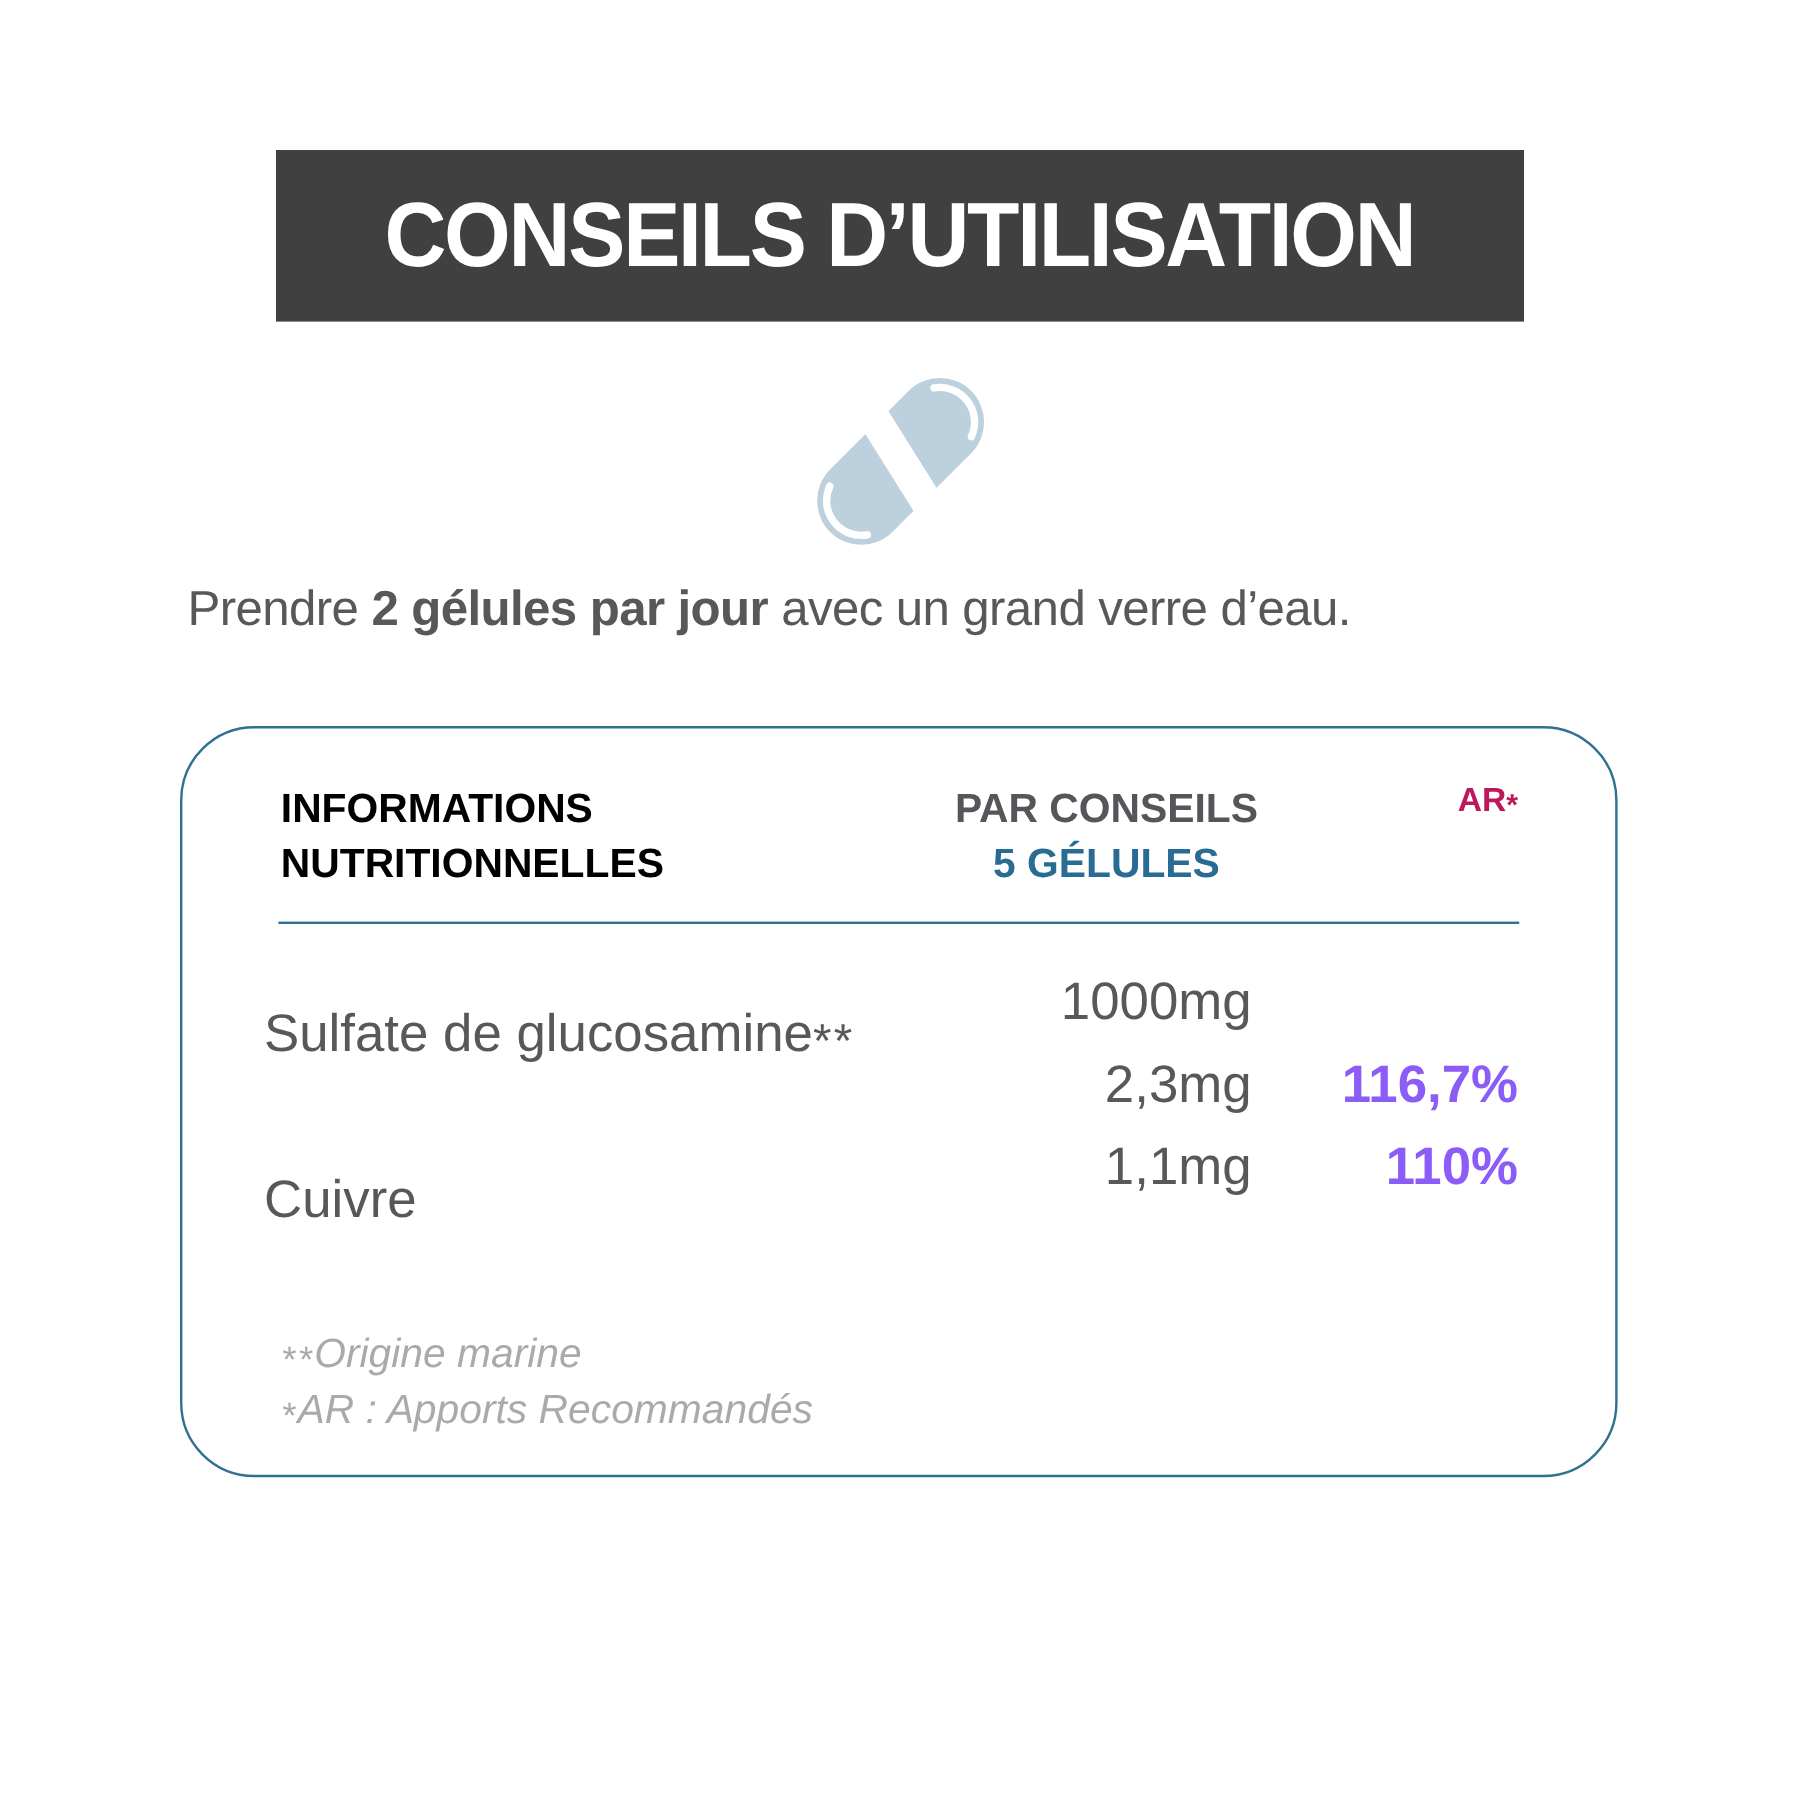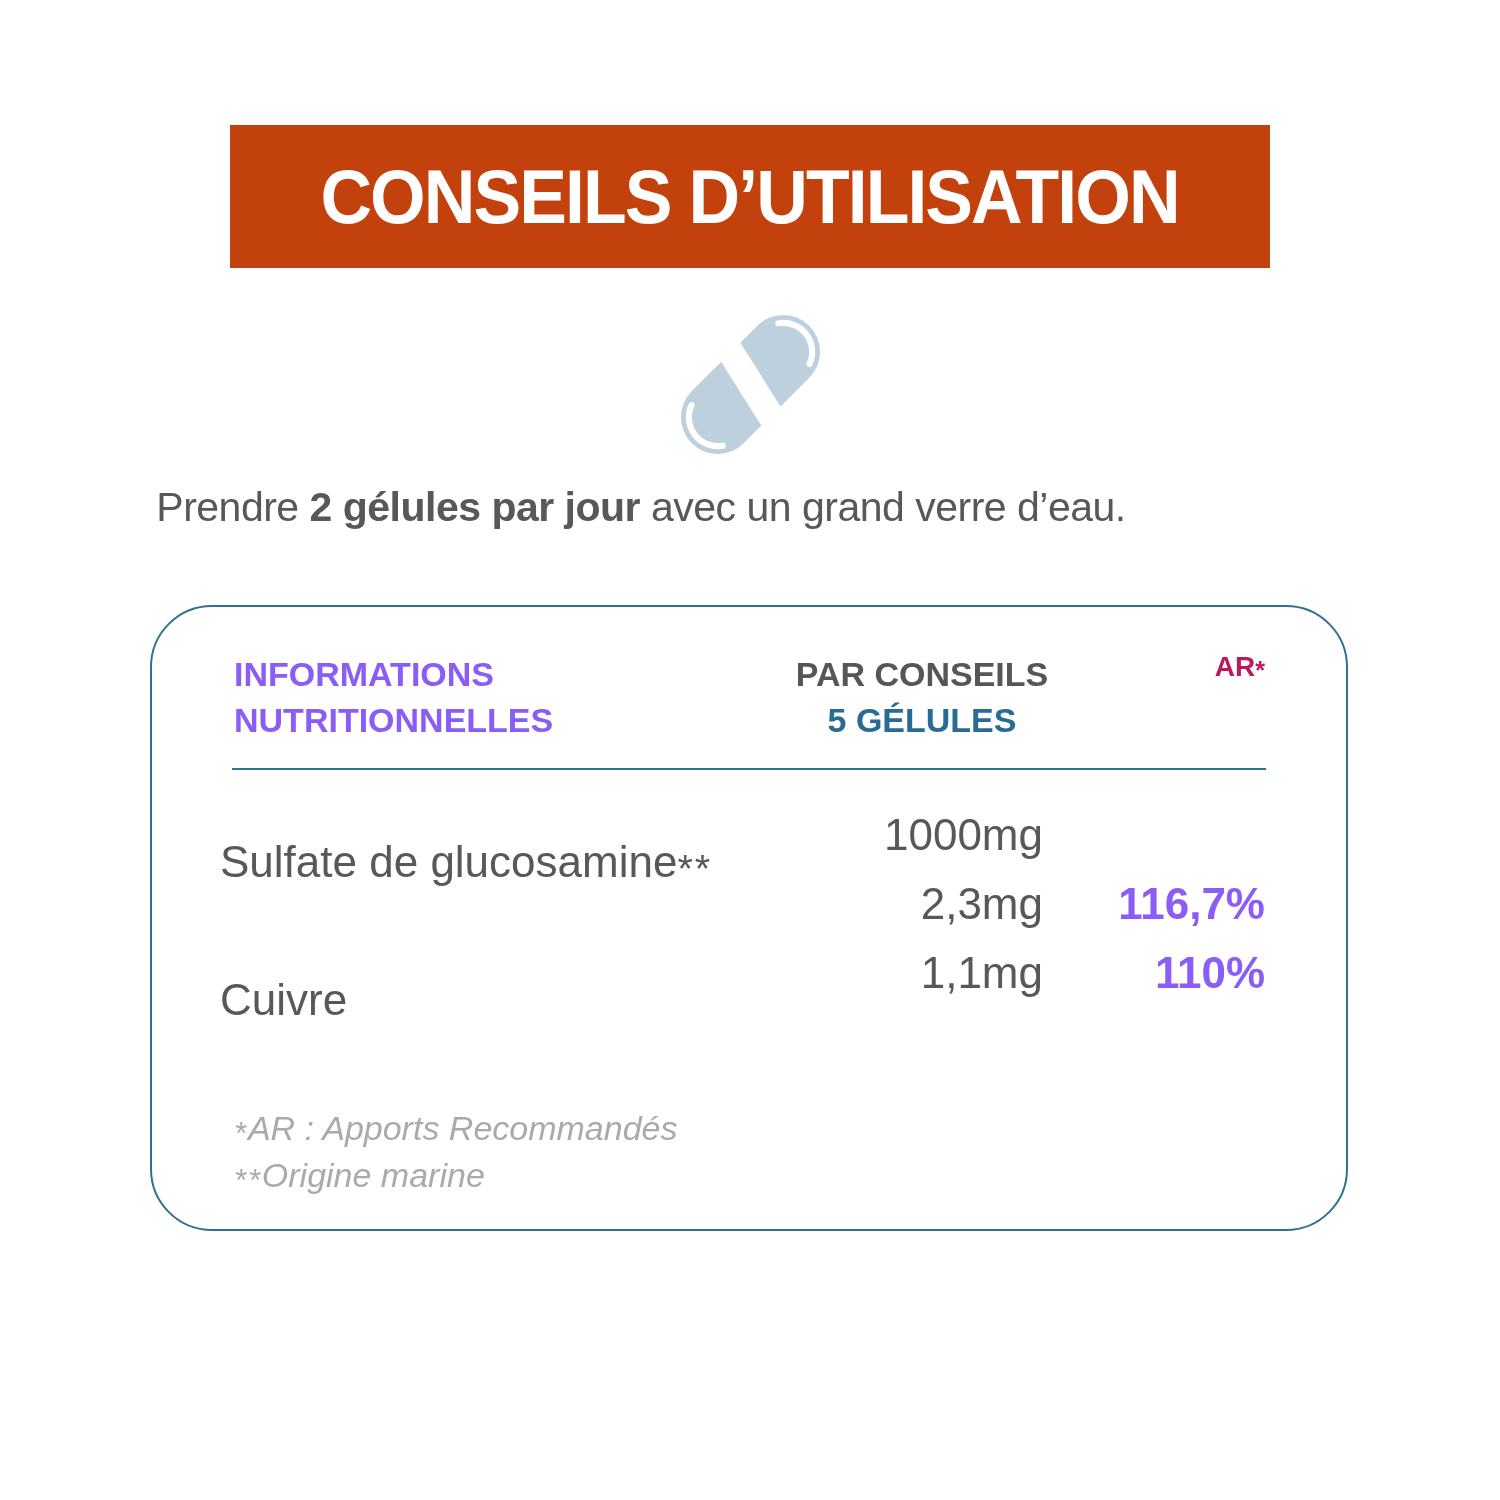--- a/index.html
+++ b/index.html
@@ -1,36 +1,36 @@
 <!DOCTYPE html>
 <html><head>
 <meta charset="utf-8">
 <style>
   html,body{margin:0;padding:0;background:#ffffff;}
   body{width:1500px;height:1500px;position:relative;font-family:"Liberation Sans",sans-serif;overflow:hidden;}
   .canvas{position:absolute;left:0;top:0;width:1500px;height:1500px;background:#ffffff;}
 
   
-  .banner{position:absolute;left:230px;top:125px;width:1040px;height:143px;background:#c2410c;
+  .banner{position:absolute;left:230px;top:125px;width:1040px;height:143px;background:#404040;
           display:flex;align-items:center;justify-content:center;}
   .banner-title{color:#ffffff;font-weight:bold;font-size:76px;letter-spacing:-2px;
                 transform:scaleX(.94);white-space:nowrap;}
 
   
   .capsule{position:absolute;left:663px;top:297px;}
 
   
   .instruction{position:absolute;left:0;top:484px;width:1282px;margin:0;text-align:center;
                font-size:41px;color:#57585a;letter-spacing:-0.5px;}
   .instruction b{font-weight:bold;}
 
   
   .info-box{position:absolute;left:150px;top:605px;width:1198px;height:626px;box-sizing:border-box;
             border:2px solid #2f7190;border-radius:62px;background:#ffffff;}
-  .thead-left{position:absolute;left:82px;top:44px;font-size:34px;font-weight:bold;color:#8b5cf6;line-height:46px;}
+  .thead-left{position:absolute;left:82px;top:44px;font-size:34px;font-weight:bold;color:#000000;line-height:46px;}
   .thead-mid{position:absolute;left:520px;top:44px;width:500px;text-align:center;font-size:34px;
              font-weight:bold;color:#545659;line-height:46px;}
   .thead-mid .gel{color:#286b93;}
   .thead-right{position:absolute;right:79px;top:44px;font-size:28px;font-weight:bold;color:#be185d;}
   .divider{position:absolute;left:80px;right:80px;top:161px;border-top:2px solid #2f7190;}
   .trows{position:absolute;left:0;right:0;top:193px;}
   .trow{position:relative;height:69px;font-size:44px;color:#57585a;}
   .trow .lbl{position:absolute;left:68px;top:50%;transform:translateY(-50%);white-space:nowrap;margin-top:27px;}
   .trow .amt{position:absolute;right:303px;top:50%;transform:translateY(-50%);}
   .trow .arv{position:absolute;right:81px;top:50%;transform:translateY(-50%);font-weight:bold;color:#8b5cf6;}
@@ -85,18 +85,18 @@
         <span class="arv">116,7%</span>
       </div>
       <div class="trow">
         <span class="lbl"><span>Cuivre</span><span class="ast"></span></span>
         <span class="amt">1,1mg</span>
         <span class="arv">110%</span>
       </div>
     </div>
 
     <div class="footnotes">
+      <div class="fline"><span class="ast">**</span><span>Origine marine</span></div>
       <div class="fline"><span class="ast">*</span><span>AR : Apports Recommandés</span></div>
-      <div class="fline"><span class="ast">**</span><span>Origine marine</span></div>
     </div>
 
   </div>
 </div>
 
 </body></html>

